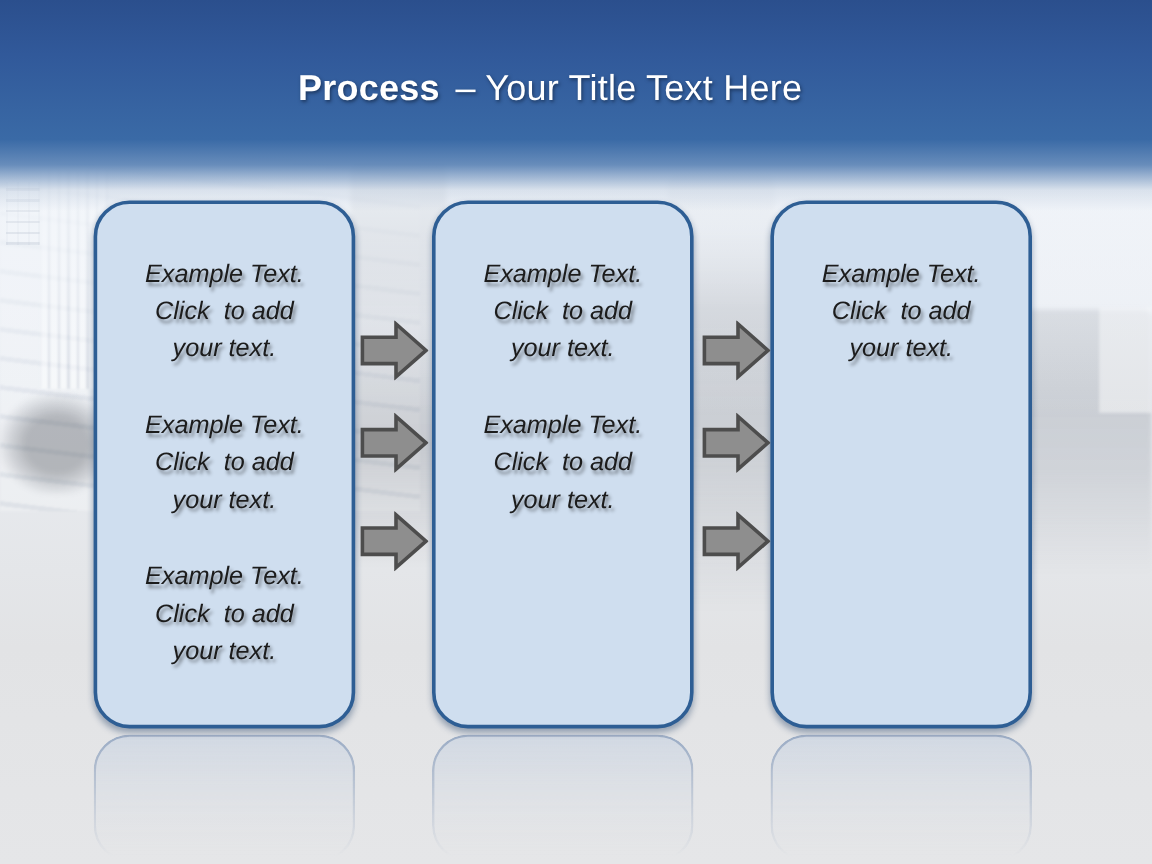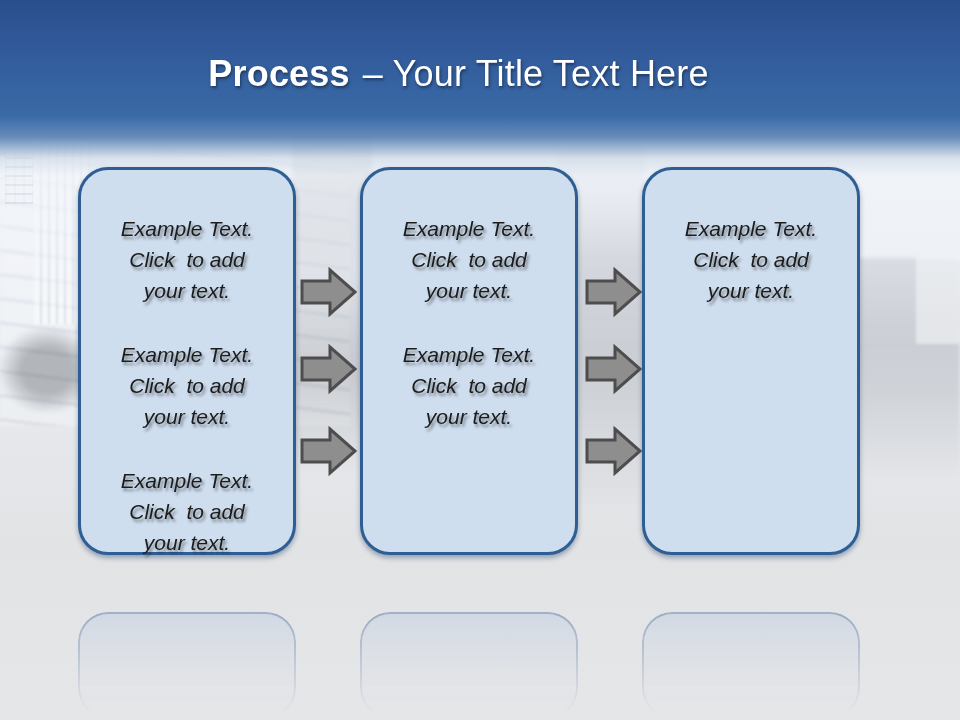--- a/index.html
+++ b/index.html
@@ -74,30 +74,30 @@
   }
   
   .header-band {
     position: absolute; left: 0; top: 0; width: 960px; height: 176px;
     background: linear-gradient(180deg,
       #2b4f8d 0%, #31599a 26%, #3a6aa6 66%,
       rgba(58,106,166,0.75) 78%, rgba(160,180,206,0.28) 90%, rgba(230,236,243,0) 100%);
   }
   .slide-title {
     position: absolute; left: 0; top: 54px; width: 917px;
-    text-align: center; color: #ffffff; font-size: 36px; line-height: 40px;
+    text-align: center; color: #ffffff; font-size: 30px; line-height: 40px;
     text-shadow: 1px 2px 3px rgba(10,22,44,0.55);
     letter-spacing: 0.2px;
     cursor: default;
   }
   .slide-title .kw { font-weight: bold; }
   .slide-title .rest { font-weight: normal; margin-left: 13px; }
   
   .process-box {
-    position: absolute; top: 167px; width: 218px; height: 388px;
+    position: absolute; top: 167px; width: 218px; height: 440px;
     box-sizing: border-box;
     background: #cfdeef;
     border: 3px solid #2e5e94;
     border-radius: 30px;
     box-shadow: 0 3px 5px rgba(30,60,100,0.4);
     padding: 43px 8px 0 8px;
     text-align: center;
   }
   #box-1 { left: 78px; }
   #box-2 { left: 360px; }

